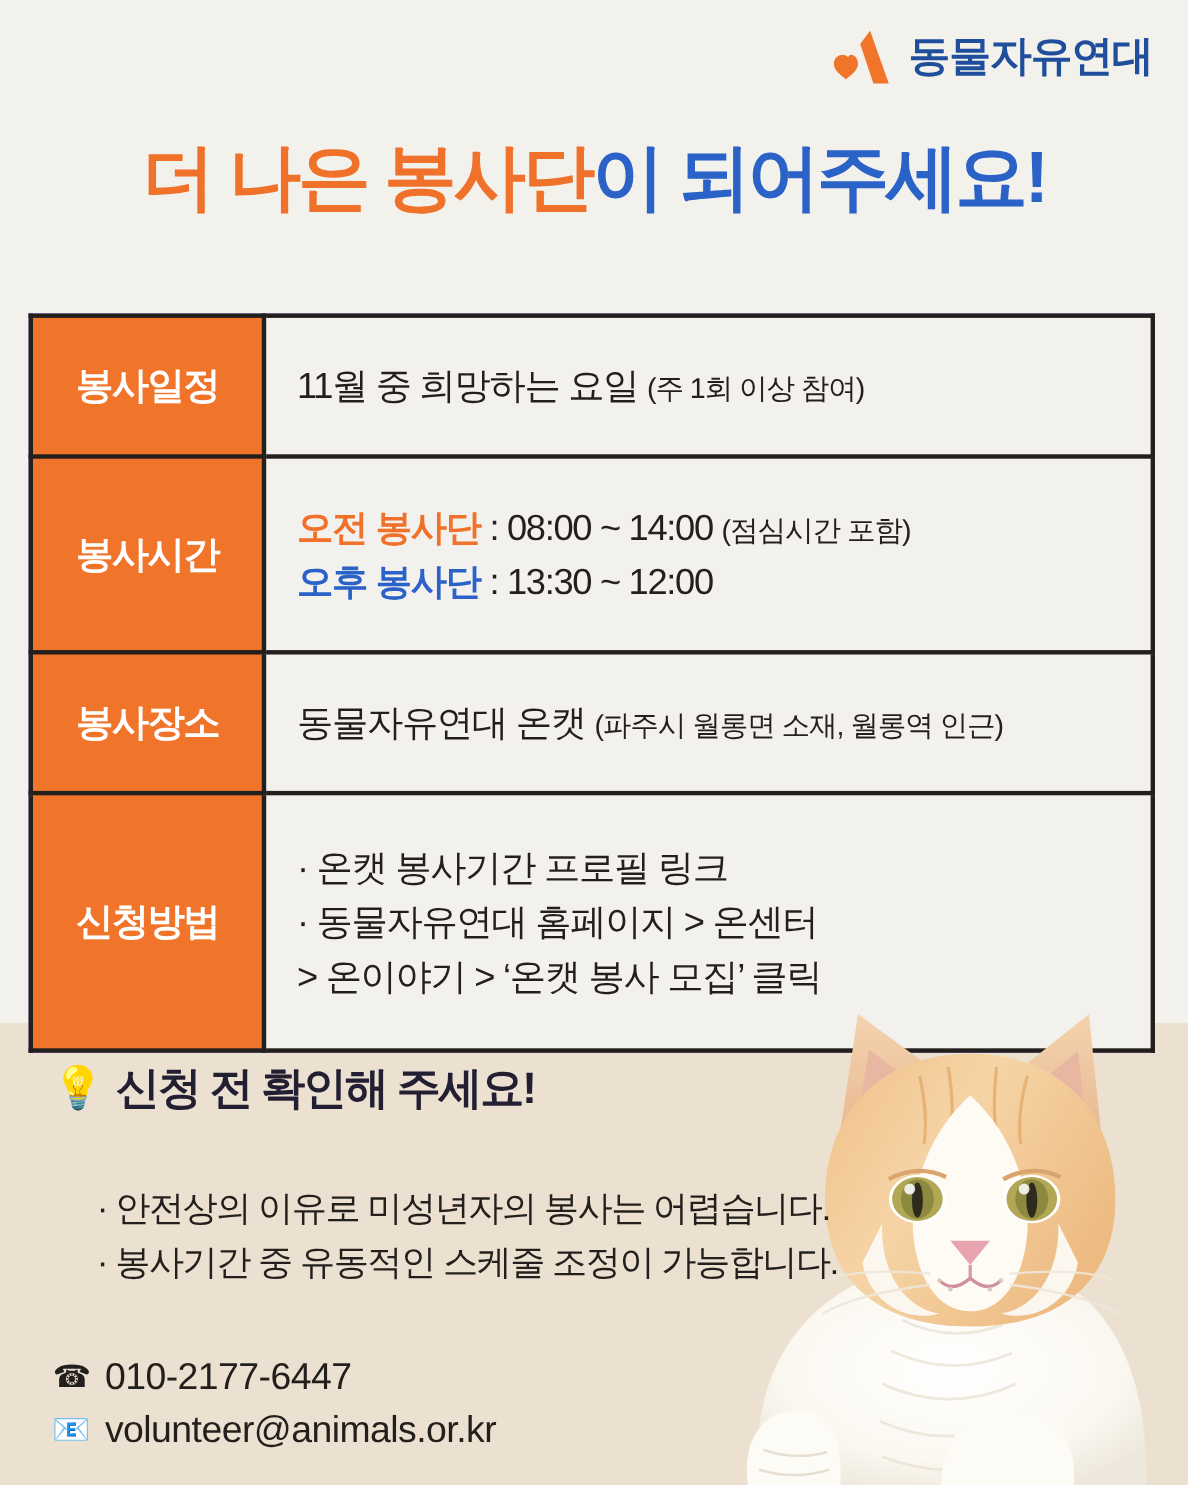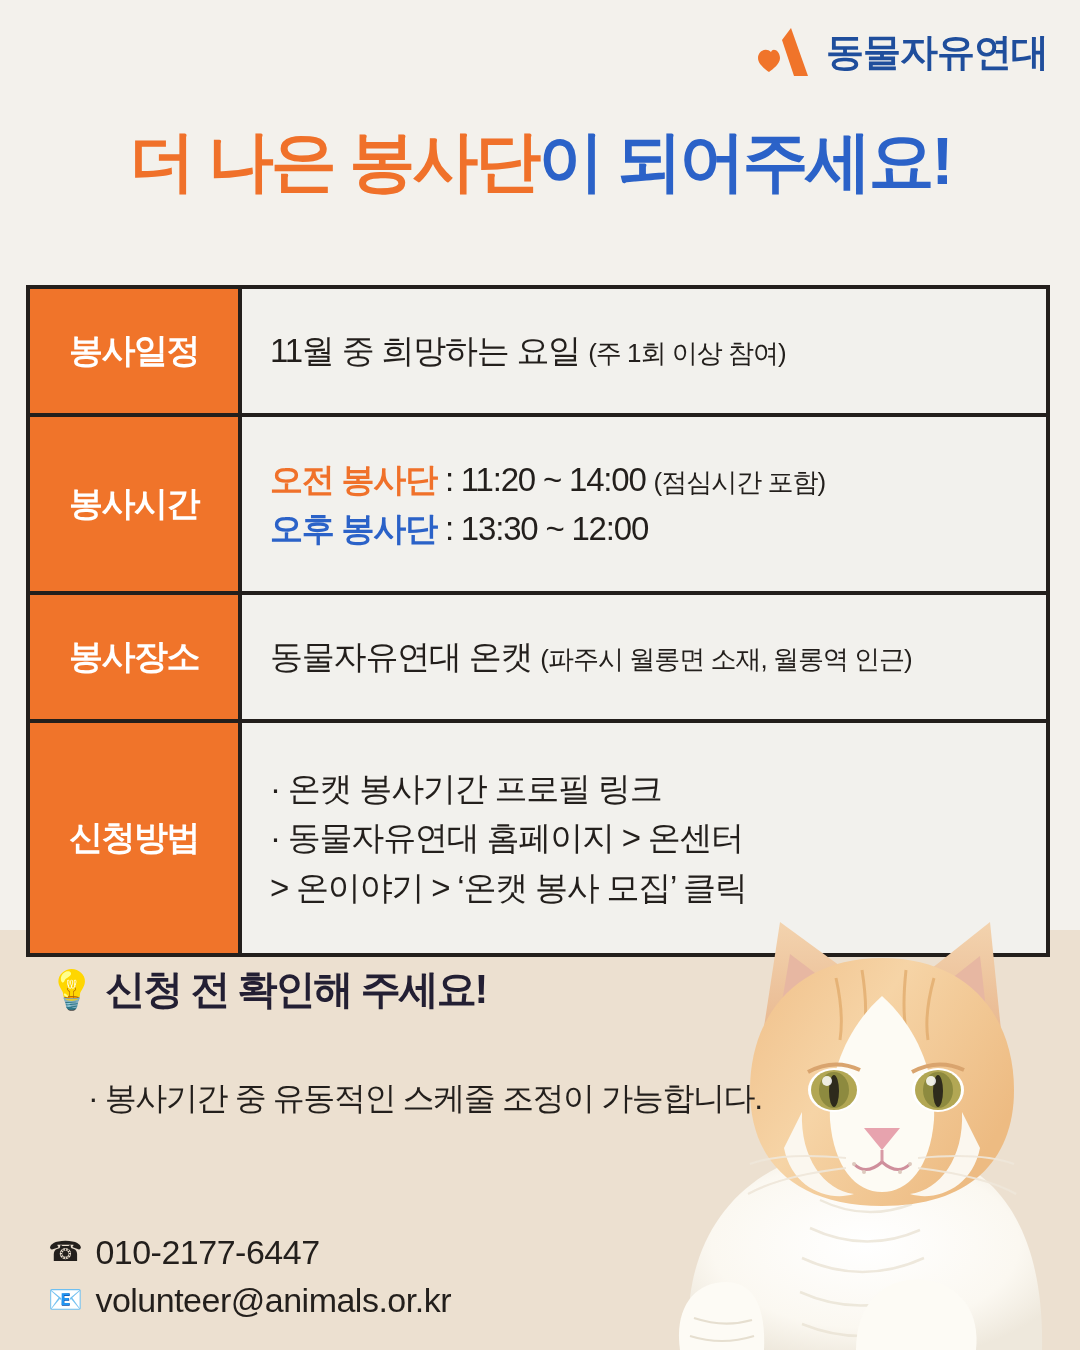--- a/index.html
+++ b/index.html
@@ -202,21 +202,21 @@
           <span>11월 중 희망하는 요일</span>
           <span class="sub">(주 1회 이상 참여)</span>
         </td>
       </tr>
 
       <tr class="r2">
         <td class="label-cell">봉사시간</td>
         <td class="value-cell">
           <div class="time-line">
             <span class="tag-am">오전 봉사단</span>
-            <span>: 11:20 ~ 14:00</span>
+            <span>: 08:00 ~ 14:00</span>
             <span class="sub">(점심시간 포함)</span>
           </div>
           <div class="time-line">
             <span class="tag-pm">오후 봉사단</span>
             <span>: 13:30 ~ 12:00</span>
           </div>
         </td>
       </tr>
 
       <tr class="r3">
@@ -325,20 +325,21 @@
       <path d="M268 268 q66 8 98 26"></path>
     </g>
   </svg>
 
   <div class="notice-heading">
     <span class="bulb-icon">💡</span>
     <span>신청 전 확인해 주세요!</span>
   </div>
 
   <ul class="notice-list">
+    <li>· 안전상의 이유로 미성년자의 봉사는 어렵습니다.</li>
     <li>· 봉사기간 중 유동적인 스케줄 조정이 가능합니다.</li>
   </ul>
 
   <div class="contact">
     <div class="contact-row">
       <span class="contact-icon">☎</span>
       <span>010-2177-6447</span>
     </div>
     <div class="contact-row">
       <span class="contact-icon">📧</span>

